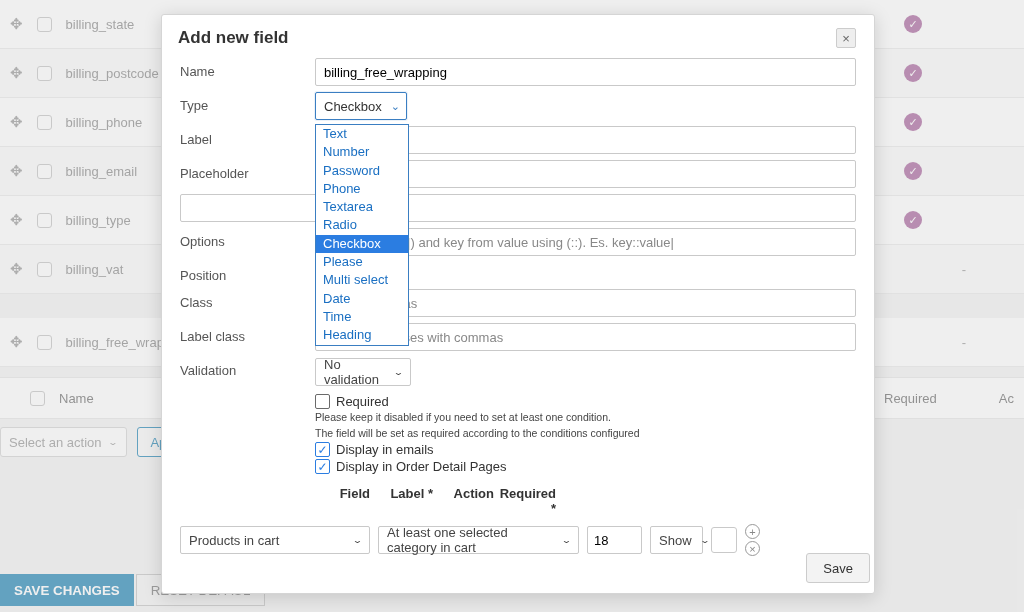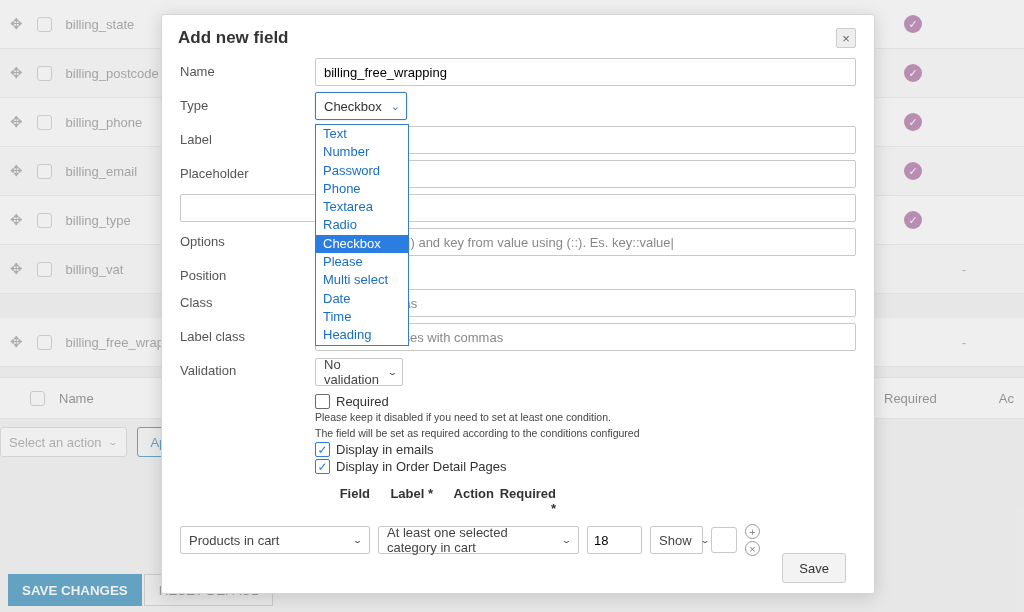--- a/index.html
+++ b/index.html
@@ -19,21 +19,21 @@
 
   .bg-header { display:flex; align-items:center; height:42px; padding:0 10px; border-top:1px solid #e2e2e2; border-bottom:1px solid #e2e2e2; background:#fff; margin-top:10px; color:#555; font-weight:500;}
   .bg-header .col-name { flex:1; }
   .bg-footer { display:flex; align-items:center; gap:10px; padding:8px 0 0 0;}
   .select-fake { border:1px solid #ccc; background:#fff; border-radius:3px; height:30px; display:flex; align-items:center; padding:0 8px; color:#888; gap:6px;}
   .chev { display:inline-block; transform:scaleY(0.6);}
   .btn { border:1px solid #0073aa; color:#0073aa; background:#f7f7f7; border-radius:3px; height:30px; padding:0 12px; cursor:pointer; font-size:13px;}
   .btn-primary { background:#0073aa; color:#fff; border:none; padding:0 14px; font-weight:bold; height:32px;}
   .btn-muted { border:1px solid #bbb; color:#666; background:#f3f3f3; padding:0 14px; height:32px;}
 
-  .bottom-btns { position:absolute; left:0; bottom:6px; display:flex; gap:2px; padding-left:8px;}
+  .bottom-btns { position:absolute; left:0; bottom:6px; display:flex; gap:2px; padding-left:0;}
   
   .modal { position:absolute; left:161px; top:14px; width:714px; height:580px; background:#fff; border:1px solid #d5d5d5; border-radius:3px; box-shadow:0 3px 18px rgba(0,0,0,0.15); }
   .overlay { position:absolute; inset:0; background:rgba(220,220,220,0.45); }
   .modal-header { display:flex; justify-content:space-between; align-items:center; padding:13px 18px 10px 16px; }
   .modal-title { font-size:17px; font-weight:bold; color:#333; }
   .close-btn { width:20px; height:20px; border:1px solid #ccc; background:#eee; color:#666; display:flex; align-items:center; justify-content:center; font-size:13px; border-radius:2px; cursor:pointer;}
   .modal-body { padding:0 18px; }
   .field-row { display:flex; align-items:flex-start; margin-bottom:6px; }
   .field-row > label { width:135px; padding-top:6px; color:#555; font-size:13px; }
   .field-row > .ctrl { flex:1; }
@@ -56,21 +56,21 @@
   .cond-header div { text-align:right;}
   .cond-row { display:flex; gap:8px; margin-top:8px; align-items:center;}
   .cond-row .small-select.w1 { width:190px;}
   .cond-row .small-select.w2 { width:201px;}
   .cond-row .inbox { width:55px; height:28px; border:1px solid #c9c9c9; border-radius:2px; padding:0 6px; font-size:13px; text-align:left;}
   .cond-row .small-select.w3 { width:53px;}
   .req-box { width:26px; height:26px; border:1px solid #c9c9c9; border-radius:3px;}
   .icon-stack { display:flex; flex-direction:column; gap:2px;}
   .circ { width:15px; height:15px; border:1px solid #999; border-radius:50%; display:flex; align-items:center; justify-content:center; color:#888; font-size:11px;}
 
-  .modal-footer { position:absolute; bottom:10px; right:28px;}
+  .modal-footer { position:absolute; bottom:10px; right:4px;}
   .save-btn { border:1px solid #ccc; background:#f3f3f3; border-radius:3px; height:30px; padding:0 16px; color:#333; font-size:13px; cursor:pointer;}
 </style>
 </head>
 <body>
 
 <div class="bg">
   <div class="bg-row">
     <span class="drag">✥</span>
     <span class="bg-check"></span>
     <span class="bg-name">billing_state</span>
@@ -208,21 +208,21 @@
       <label>Class</label>
       <div class="ctrl"><input class="input" placeholder="es with commas" style=""></div>
     </div>
     <div class="field-row">
       <label>Label class</label>
       <div class="ctrl"><input class="input" placeholder="Separate classes with commas" style=""></div>
     </div>
     <div class="field-row">
       <label>Validation</label>
       <div class="ctrl">
-        <div class="small-select" style="width:88px;">
+        <div class="small-select" style="width:96px;justify-content:center;">
           <span>No validation</span>
           <span class="chev">⌄</span>
         </div>
         <div class="check-row" style="margin-top:8px;">
           <span class="check"></span>
           <span>Required</span>
         </div>
         <div class="help">Please keep it disabled if you need to set at least one condition.</div>
         <div class="help">The field will be set as required according to the conditions configured</div>
         <div class="check-row">

